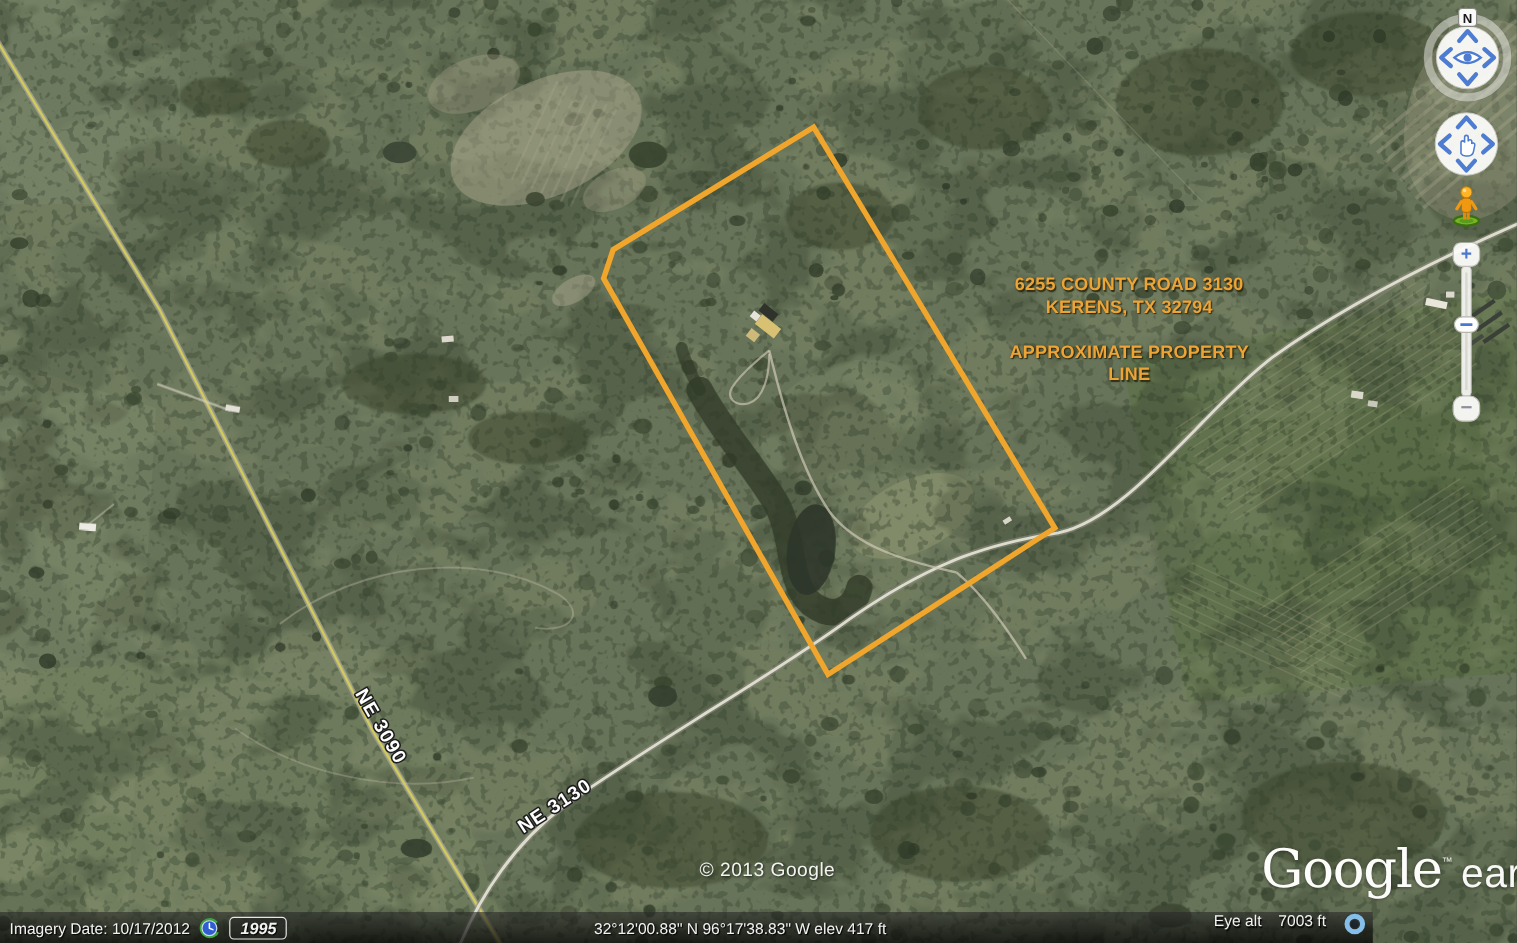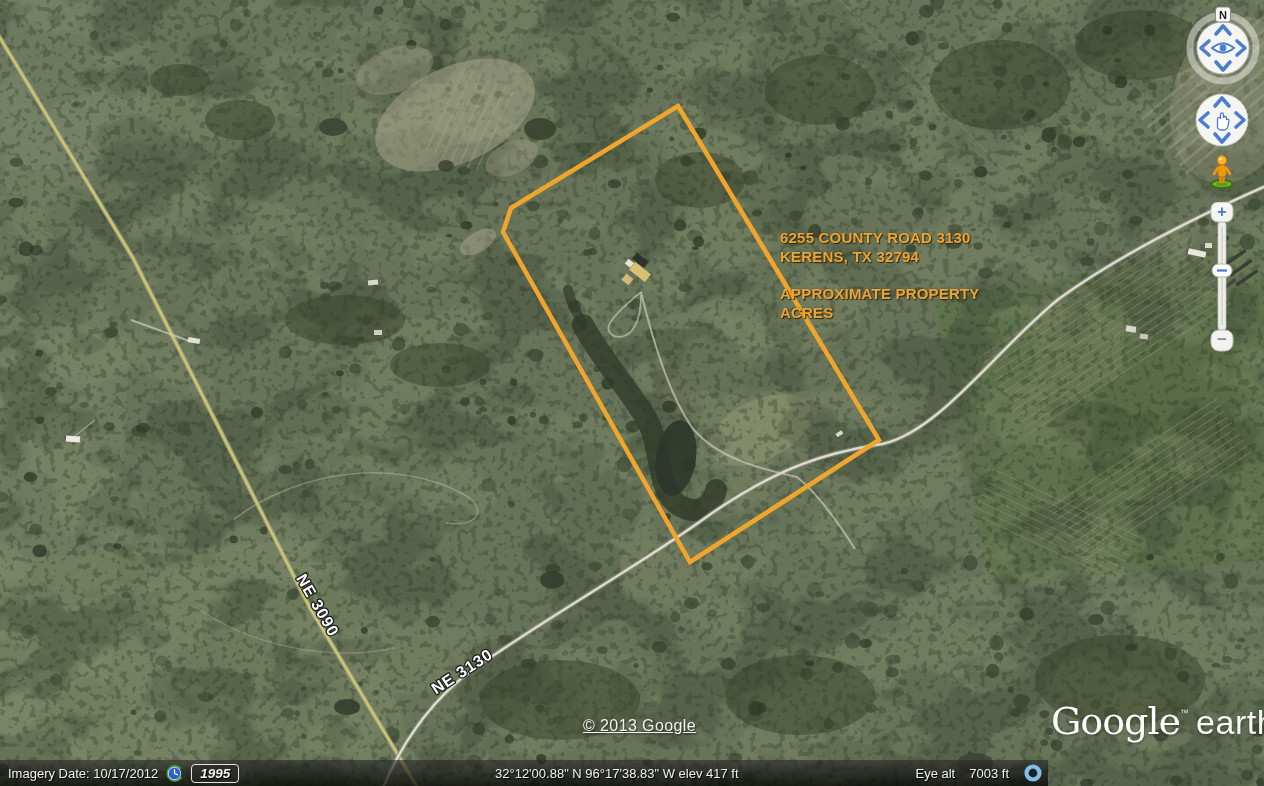--- a/index.html
+++ b/index.html
@@ -1,51 +1,51 @@
 <!DOCTYPE html>
 <html><head>
 <meta charset="utf-8">
 <style>
   html,body{margin:0;padding:0;background:#222;}
   .stage{position:relative;width:1264px;height:786px;overflow:hidden;
          font-family:"Liberation Sans",sans-serif;background:#66735a;}
   .stage svg.map{position:absolute;left:0;top:0;}
 
   
-  .annotation{position:absolute;left:780px;top:228px;width:234px;text-align:left;
+  .annotation{position:absolute;left:824px;top:228px;width:234px;text-align:center;
     color:#EDA437;font-weight:bold;font-size:15px;line-height:19px;letter-spacing:.2px;
     text-shadow:1px 1px 1px rgba(40,35,10,.9),0 0 2px rgba(40,35,10,.45);}
   .ann-gap{height:18px;}
   .copyright{position:absolute;left:583px;top:717px;font-size:16px;color:#f3f3f1;
-    letter-spacing:.4px;text-shadow:1px 1px 2px rgba(0,0,0,.65);text-decoration:underline;}
+    letter-spacing:.4px;text-shadow:1px 1px 2px rgba(0,0,0,.65);}
   .ge-logo{position:absolute;left:1051px;top:699px;white-space:nowrap;
     color:#fcfcfa;text-shadow:0 1px 3px rgba(0,0,0,.4);}
-  .ge-logo .g{font-family:"DejaVu Serif",serif;font-size:38px;letter-spacing:-1px;}
+  .ge-logo .g{font-family:"DejaVu Serif",serif;font-size:44px;letter-spacing:-1px;}
   .ge-logo .tm{font-size:9px;vertical-align:18px;opacity:.85;}
   .ge-logo .e{font-family:"Liberation Sans",sans-serif;font-size:34px;margin-left:7px;
     color:#f7f7f5;letter-spacing:.5px;}
 
   
   .ctl{position:absolute;}
   .compass{left:1184px;top:6px;}
   .movejoy{left:1192px;top:90px;}
   .pegman{left:1206px;top:152px;cursor:grab;}
   .zoomslider{left:1209px;top:202px;}
 
   
-  .status-bar{position:absolute;left:0;bottom:0;width:1048px;height:26px;
+  .status-bar{position:absolute;left:0;bottom:0;width:1144px;height:26px;
     background:linear-gradient(180deg,rgba(42,42,42,.60),rgba(0,0,0,.74));
     color:#f2f2f2;font-size:13px;text-shadow:1px 1px 1px #000;}
   .sb-left{position:absolute;left:8px;top:0;height:26px;display:flex;align-items:center;gap:7px;}
   .year-box{display:inline-block;border:1px solid #e6e6e6;border-radius:4px;
     padding:0 8px;height:17px;line-height:17px;font-weight:bold;font-size:13.5px;
     background:rgba(35,35,35,.45);cursor:pointer;font-style:italic;}
   .clock{width:19px;height:19px;cursor:pointer;}
   .sb-center{position:absolute;left:495px;top:0;height:26px;display:flex;align-items:center;}
-  .sb-right{position:absolute;right:5px;top:0;height:26px;display:flex;align-items:center;gap:14px;}
+  .sb-right{position:absolute;right:5px;top:0;height:26px;display:flex;gap:14px;}
 </style>
 </head>
 <body>
 
 <div class="stage">
 
   <svg class="map" width="1264" height="786" viewBox="0 0 1264 786">
     <defs>
       <filter id="mottleD" x="-5%" y="-5%" width="110%" height="110%">
         <feTurbulence type="fractalNoise" baseFrequency="0.011 0.015" numOctaves="4" seed="11" result="n"></feTurbulence>
@@ -665,21 +665,21 @@
     <g font-family="Liberation Sans, sans-serif" font-size="16" font-weight="bold" fill="#ffffff" stroke="#1c1c1c" stroke-width="2.6" paint-order="stroke" stroke-linejoin="round" letter-spacing="1">
       <text text-anchor="middle" transform="translate(313 608) rotate(60)">NE 3090</text>
       <text text-anchor="middle" transform="translate(465 676) rotate(-33)">NE 3130</text>
     </g>
   </svg>
 
   <div class="annotation">
     <div>6255 COUNTY ROAD 3130</div>
     <div>KERENS, TX 32794</div>
     <div class="ann-gap"></div>
-    <div>APPROXIMATE PROPERTY ACRES</div>
+    <div>APPROXIMATE PROPERTY LINE</div>
   </div>
 
   <div class="copyright">© 2013 Google</div>
 
   <div class="ge-logo">
     <span class="g">Google</span><span class="tm">™</span><span class="e">earth</span>
   </div>
 
   <div class="ctl compass">
     <svg width="78" height="80" viewBox="0 0 78 80">

